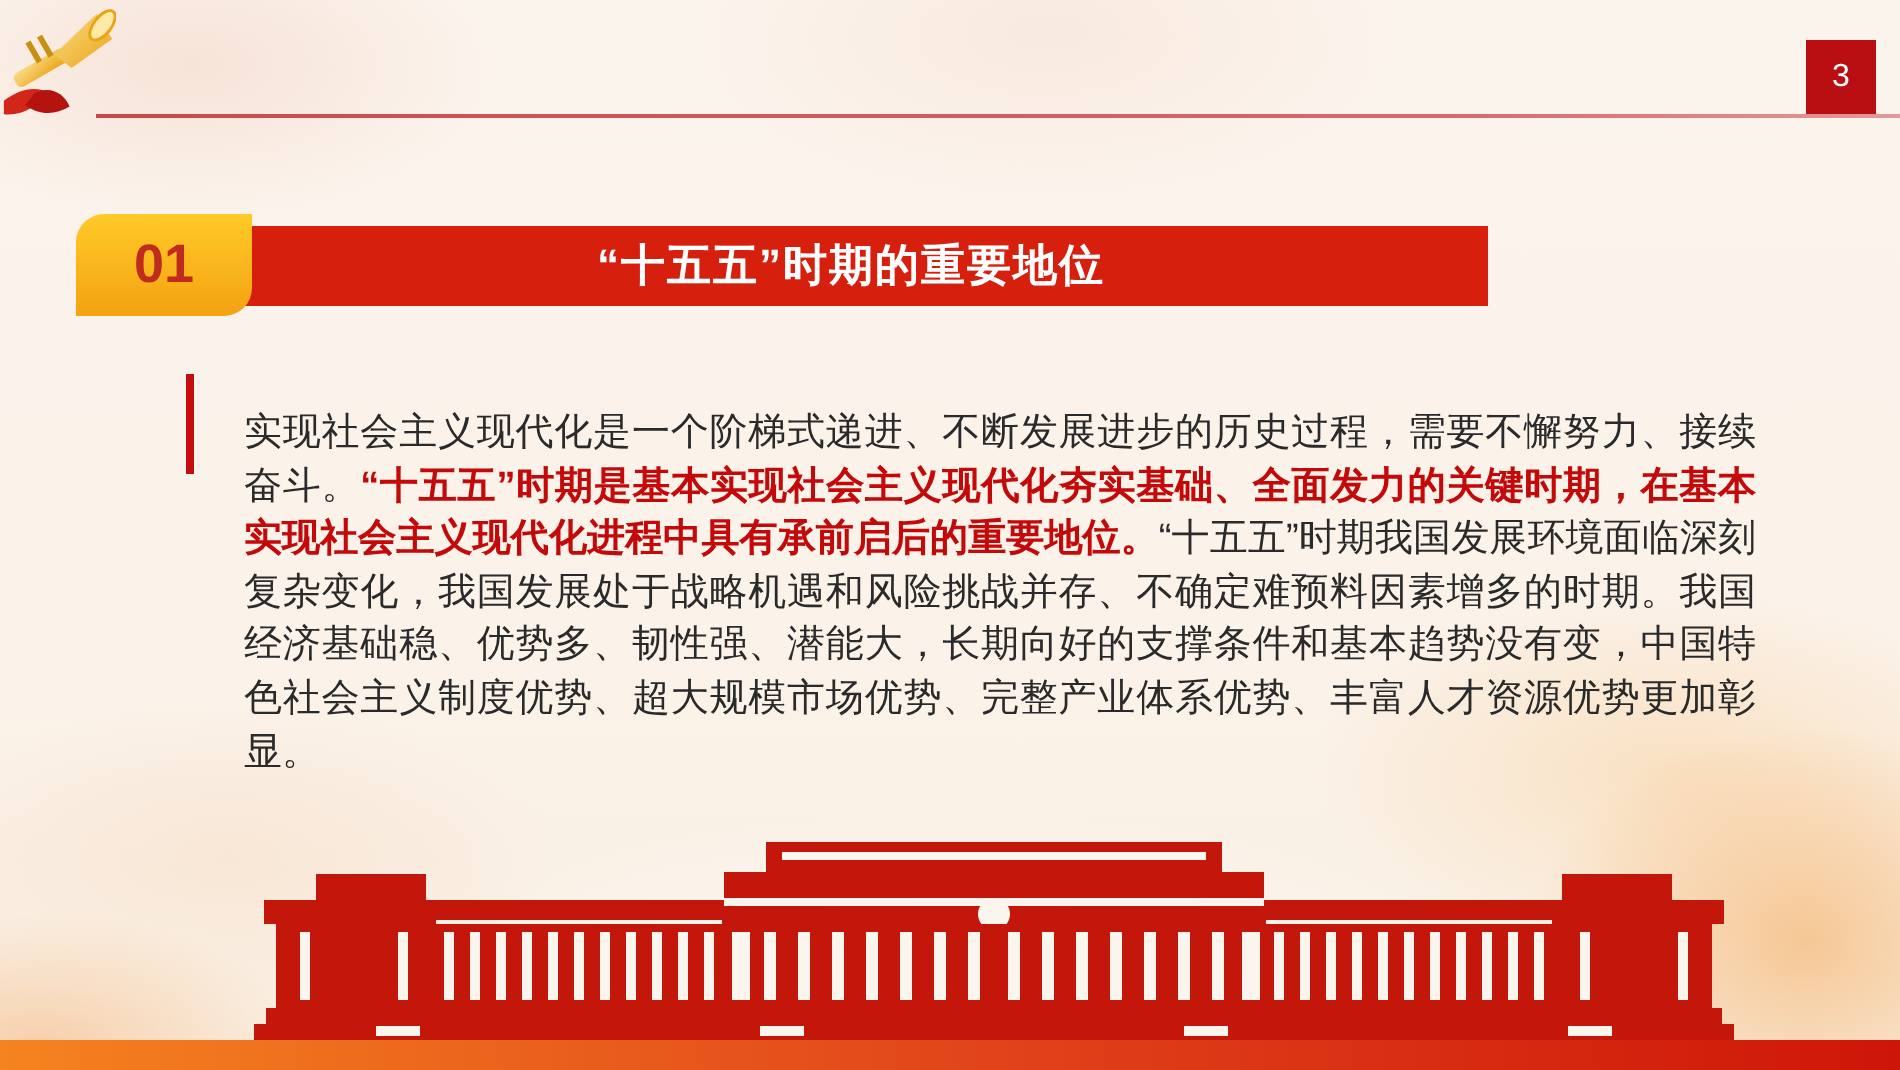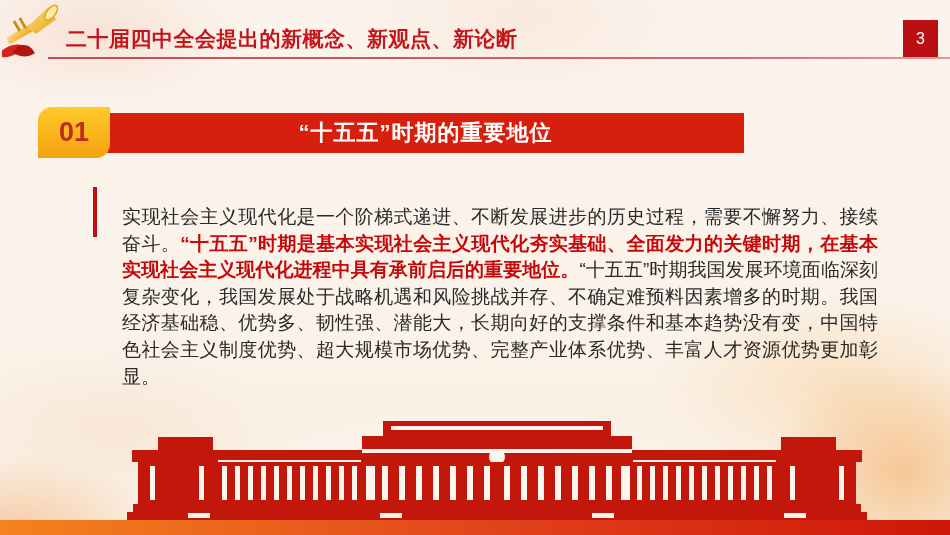--- a/index.html
+++ b/index.html
@@ -52,21 +52,21 @@
   .banner{
     position:absolute;left:55px;top:113px;width:689px;height:40px;
     background:var(--banner_red);
   }
   .banner-title{
     position:absolute;inset:0;padding-left:52px;
     display:flex;align-items:center;justify-content:center;
     color:#fff;font-size:22px;font-weight:bold;letter-spacing:1px;white-space:nowrap;
   }
   .number-box{
-    position:absolute;left:38px;top:107px;width:72px;height:51px;
+    position:absolute;left:38px;top:107px;width:88px;height:51px;
     background:linear-gradient(180deg,var(--gold_start),var(--gold_end));
     border-radius:14px 0 14px 0;
     display:flex;align-items:center;justify-content:center;
     color:var(--number_red);font-size:27px;font-weight:bold;
   }
   
   .accent-bar{position:absolute;left:93px;top:187px;width:4px;height:50px;background:#C40E0E;}
   .body-text{
     position:absolute;left:108px;top:190px;width:756px;margin:14px;
     font-size:19px;line-height:26.6px;color:var(--body_text);
@@ -92,21 +92,20 @@
       </linearGradient>
     </defs>
     <path d="M2 48 C10 42,18 40,26 44 C20 50,12 56,2 55 Z" fill="#D2261B"></path>
     <path d="M18 44 C26 40,33 44,36 51 C28 56,19 55,13 50 Z" fill="#B5140E"></path>
     <rect x="6" y="27" width="30" height="8" rx="3" transform="rotate(-30 21 31)" fill="url(#gg)"></rect>
     <rect x="16" y="17" width="3" height="12" transform="rotate(-30 17 23)" fill="#C98F10"></rect>
     <rect x="22" y="14" width="3" height="12" transform="rotate(-30 23 20)" fill="#C98F10"></rect>
     <path d="M28 24 L50 3 L58 16 L37 31 Z" fill="url(#gg)"></path>
     <ellipse cx="53" cy="9" rx="4.5" ry="9" transform="rotate(38 53 9)" fill="#FFE9A8" stroke="#E8A413" stroke-width="1.5"></ellipse>
   </svg>
-  <div class="header-title">二十届四中全会提出的新概念、新观点、新论断</div>
   <div class="header-underline"></div>
   <div class="page-number-box">3</div>
 
   <div class="banner">
     <div class="banner-title">“十五五”时期的重要地位</div>
   </div>
   <div class="number-box">01</div>
 
   <div class="accent-bar"></div>
   <p class="body-text" id="body-paragraph"><span class="run">实现社会主义现代化是一个阶梯式递进、不断发展进步的历史过程，需要不懈努力、接续奋斗。</span><span class="run-em">“十五五”时期是基本实现社会主义现代化夯实基础、全面发力的关键时期，在基本实现社会主义现代化进程中具有承前启后的重要地位。</span><span class="run">“十五五”时期我国发展环境面临深刻复杂变化，我国发展处于战略机遇和风险挑战并存、不确定难预料因素增多的时期。我国经济基础稳、优势多、韧性强、潜能大，长期向好的支撑条件和基本趋势没有变，中国特色社会主义制度优势、超大规模市场优势、完整产业体系优势、丰富人才资源优势更加彰显。</span></p>

